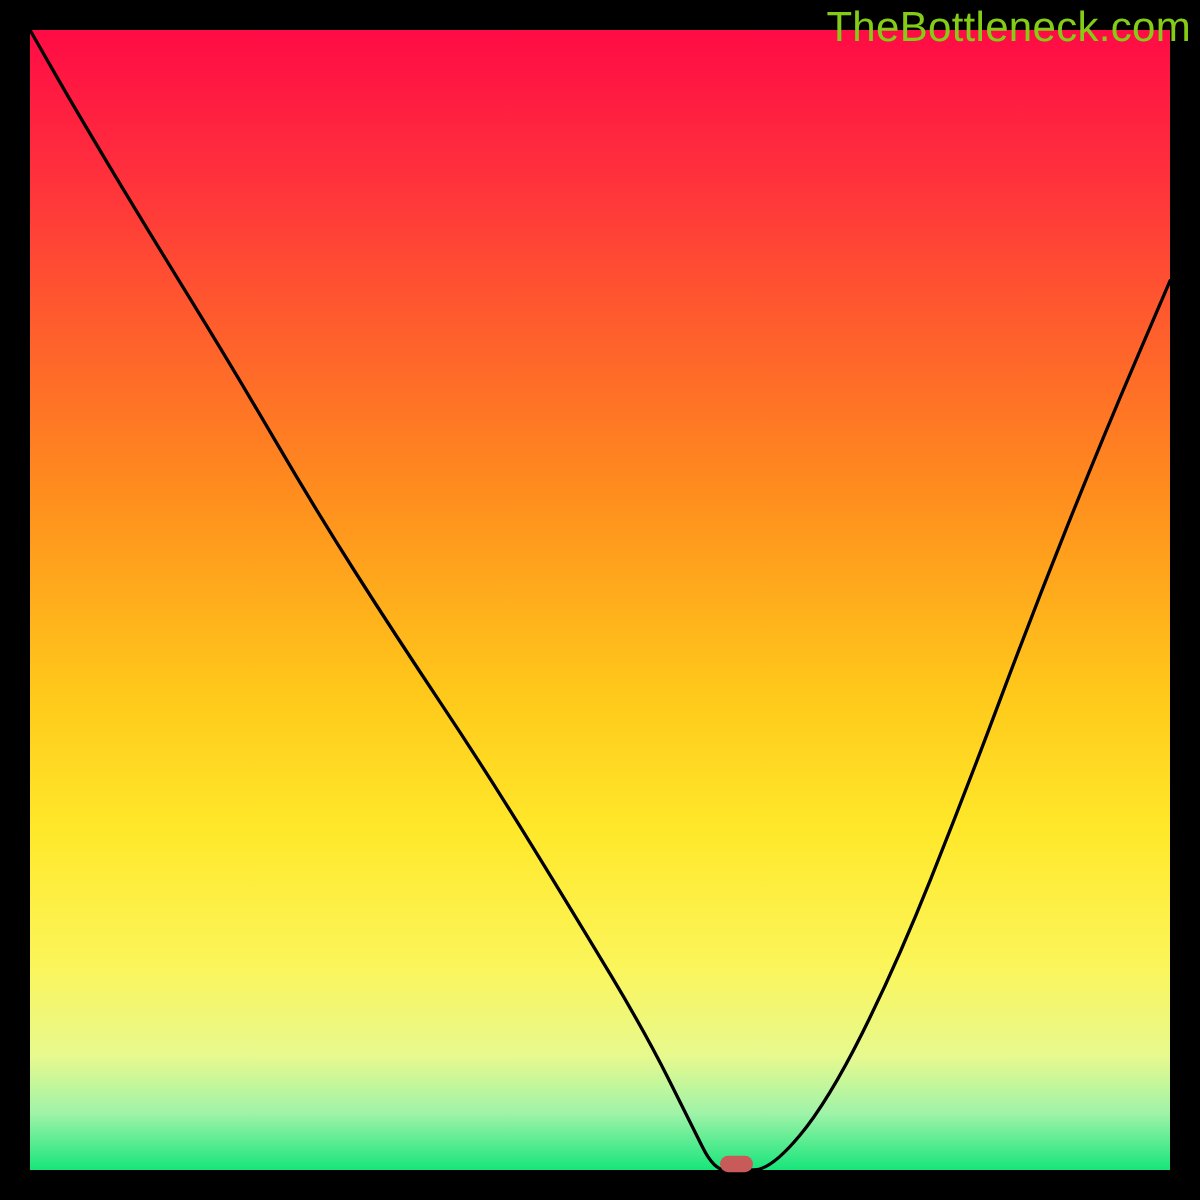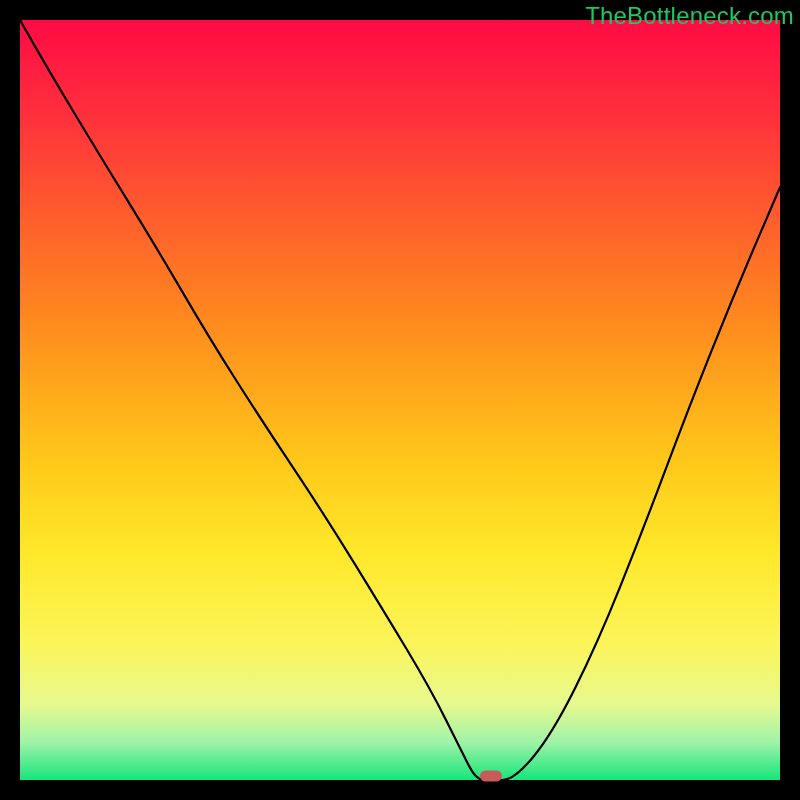--- a/index.html
+++ b/index.html
@@ -35,23 +35,23 @@
       #e7f98e 90%,
       #a0f3a8 95%,
       #17e57b 100%
     );
   }
   .watermark {
     position: absolute;
     top: 2px;
     right: 6px;
     font-family: Arial, Helvetica, sans-serif;
-    font-size: 24px;
+    font-size: 28px;
     font-weight: 500;
-    color: #22c55e;
+    color: #84cc16;
     letter-spacing: 0.2px;
     user-select: none;
     margin-left: 22px;
   }
   svg.curve {
     position: absolute;
     inset: 0;
     width: 100%;
     height: 100%;
     overflow: visible;

